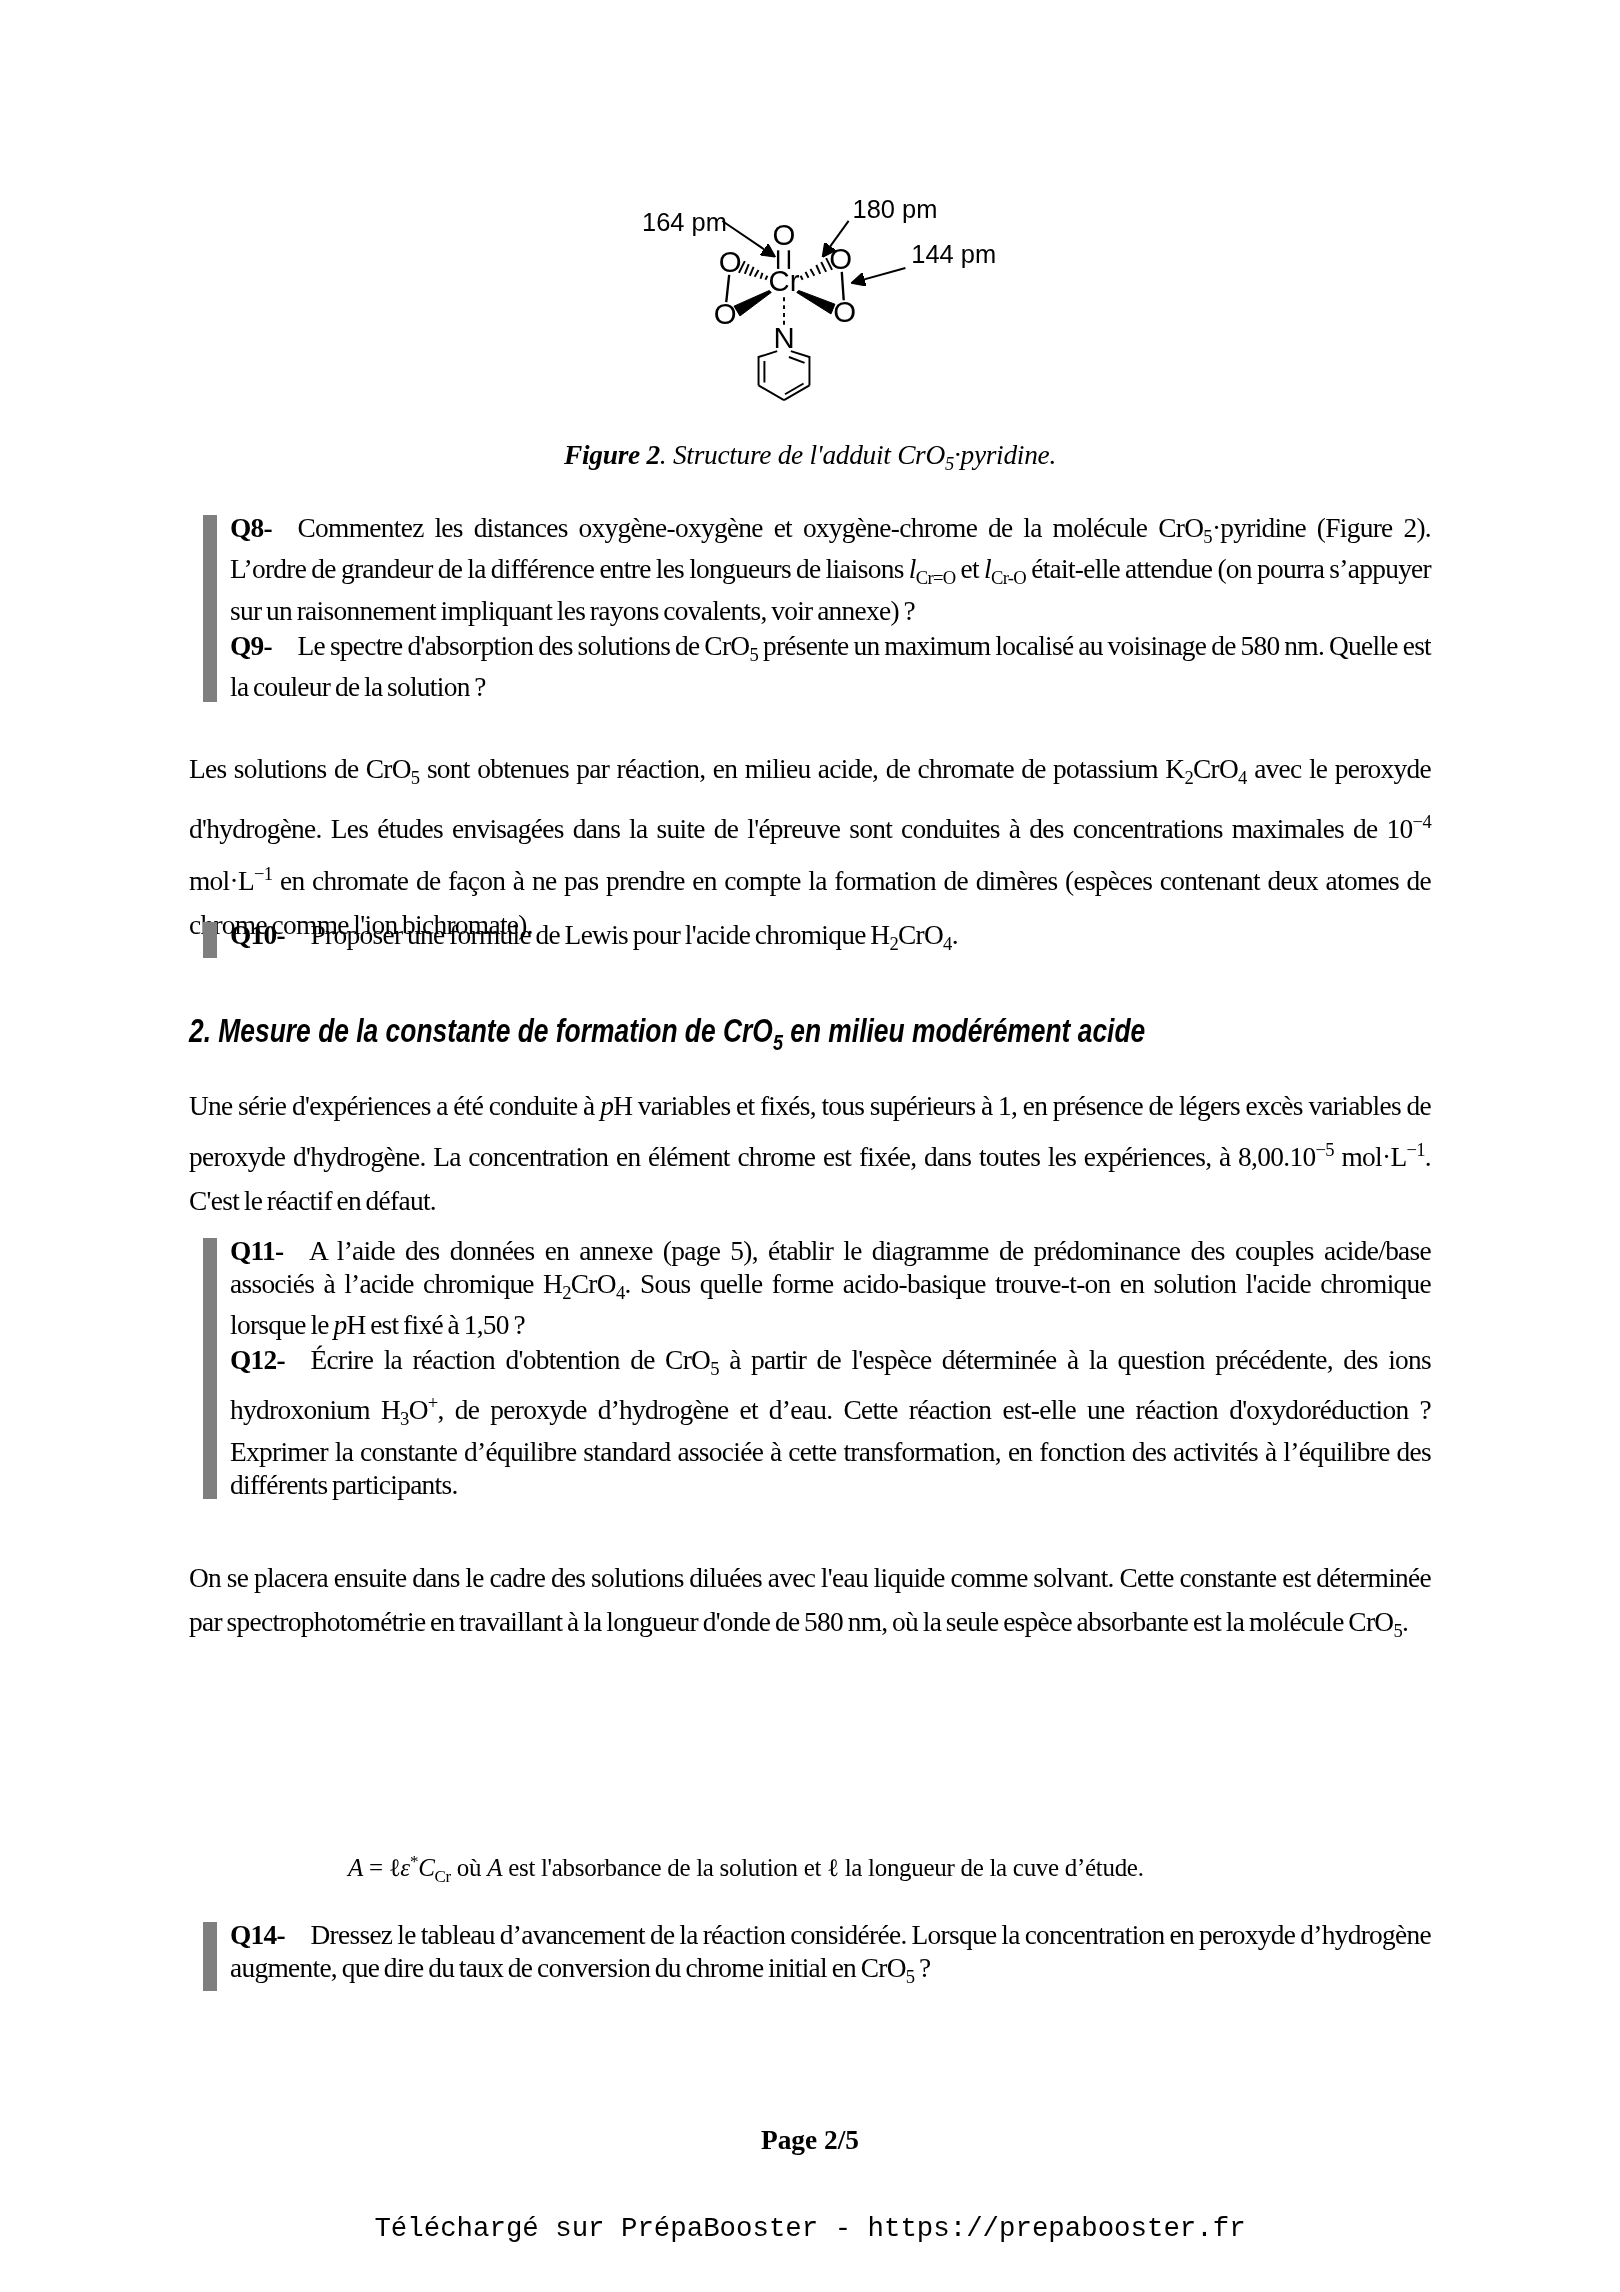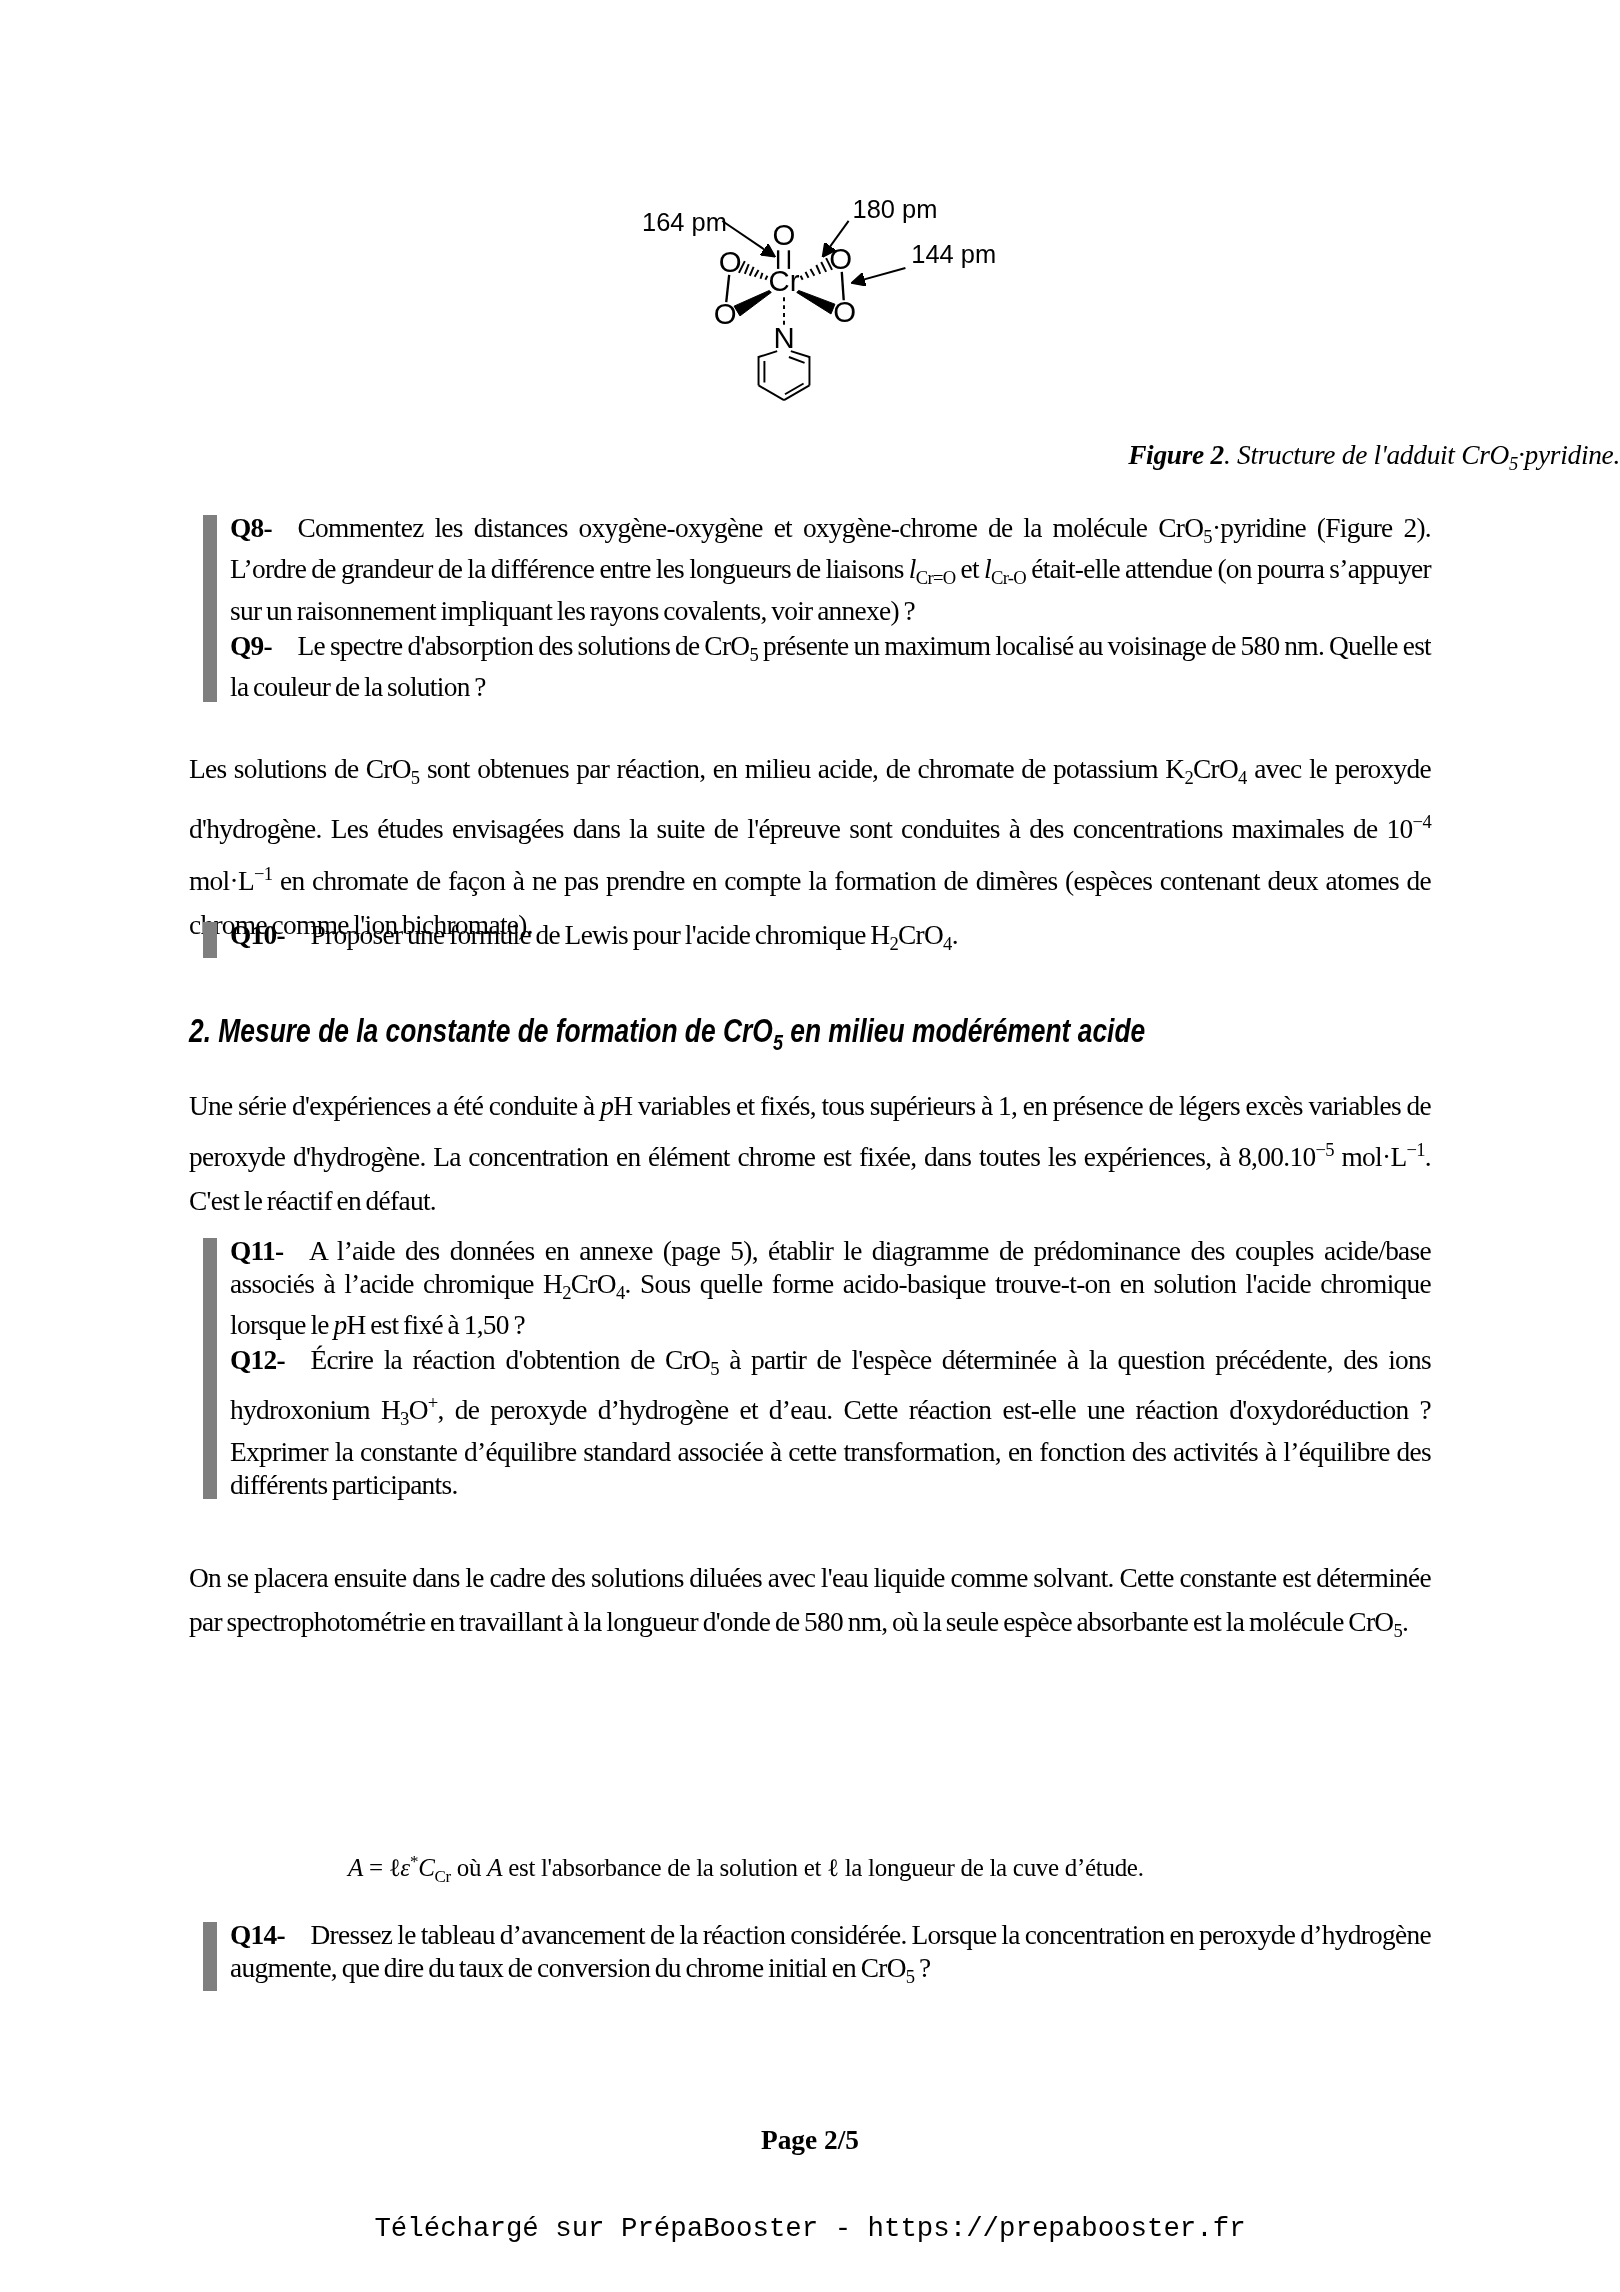--- a/index.html
+++ b/index.html
@@ -12,21 +12,21 @@
 
   
   .figure-svg{position:absolute;left:549px;top:162px;}
   .figure-svg line,.figure-svg polygon,.figure-svg path{stroke:#000;}
   .figure-svg text{fill:#000;font-family:"Liberation Sans",sans-serif;}
   .atom{font-size:30px;text-anchor:middle;}
   .blabel{font-size:26px;}
   .bond{stroke-width:2.4;fill:none;}
   .thin{stroke-width:2;fill:none;}
   .wedge{fill:#000;stroke-width:1;}
-  .caption{position:absolute;top:440px;left:0;width:100%;text-align:right;
+  .caption{position:absolute;top:440px;left:0;width:100%;text-align:center;
     font-style:italic;font-size:27.4px;letter-spacing:-0.3px;}
   .caption b{font-weight:bold;}
 
   
   .para,.qblock,.heading,.formula{position:absolute;left:189px;width:1242px;margin:0;}
   .para{font-size:27.4px;line-height:44px;text-align:justify;
     letter-spacing:-0.7px;word-spacing:-1.5px;}
   .qblock{padding-top:2px;}
   .qbar{position:absolute;left:13.7px;top:4.9px;bottom:4.9px;width:14.7px;}
   .qtext{margin:0 0 2px 41px;font-size:27.4px;line-height:33px;text-align:justify;

